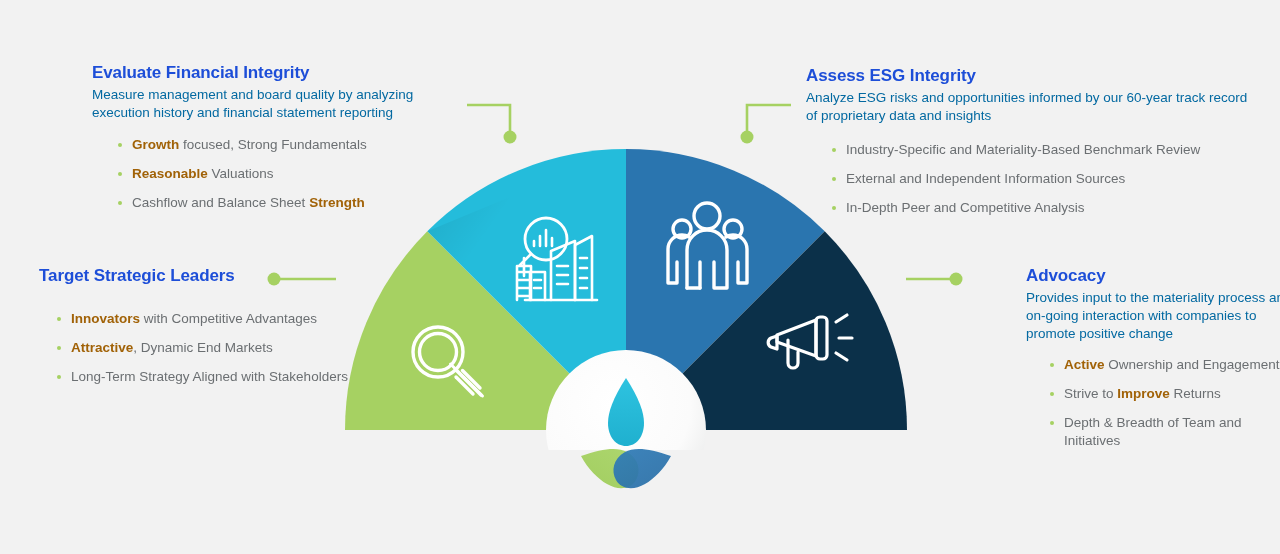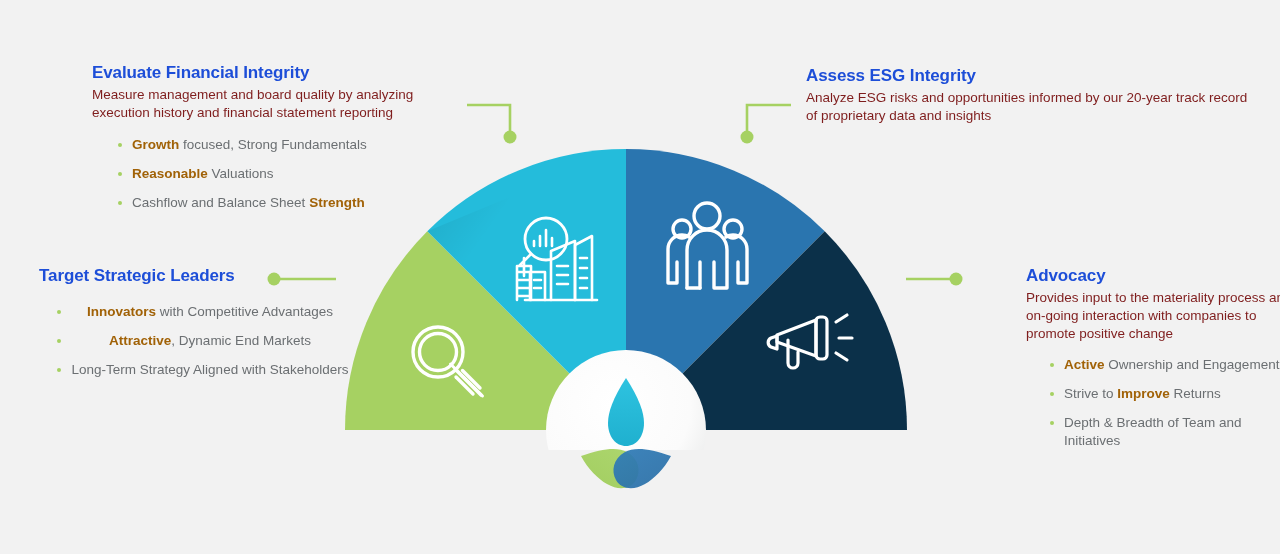--- a/index.html
+++ b/index.html
@@ -18,21 +18,21 @@
   .blk-title {
     font-size: 17px;
     font-weight: bold;
     color: #1d4ed8;
     letter-spacing: -0.1px;
     margin: 0 0 3px 0;
     white-space: nowrap;
   }
   .blk-desc {
     font-size: 13.5px;
-    color: #7f1d1d;
+    color: #0369a1;
     line-height: 1.32;
     margin: 0;
   }
   .bullets { list-style: none; margin: 12px 0 0 0; padding: 0; }
   .bullets li {
     position: relative;
     padding-left: 20px;
     font-size: 13.5px;
     color: #6b6f72;
     line-height: 1.33;
@@ -53,21 +53,21 @@
   #block-eval { left: 92px; top: 63px; width: 380px; }
   #block-eval .bullets { margin-top: 14px; margin-left: 20px; }
 
   
   #block-esg { left: 806px; top: 66px; width: 445px; }
   #block-esg .bullets { margin-top: 16px; margin-left: 20px; }
 
   
   #block-target { left: 39px; top: 266px; width: 310px; }
   #block-target .blk-title { display: inline-block; }
-  #block-target .bullets { margin-top: 14px; margin-left: 12px; text-align: center; }
+  #block-target .bullets { margin-top: 21px; margin-left: 12px; }
 
   
   #block-adv { left: 1026px; top: 266px; width: 275px; }
   #block-adv .bullets { margin-top: 14px; margin-left: 18px; }
 
   .conn { position: absolute; }
 
   #wheel { position: absolute; left: 330px; top: 130px; }
   #logo { position: absolute; left: 543px; top: 348px; }
 </style>
@@ -231,21 +231,26 @@
     <p class="blk-desc">Measure management and board quality by analyzing execution history and financial statement reporting</p>
     <ul class="bullets">
         <li><b>Growth</b> focused, Strong Fundamentals</li>
         <li><b>Reasonable</b> Valuations</li>
         <li>Cashflow and Balance Sheet <b>Strength</b></li>
       </ul>
   </div>
 
   <div class="block" id="block-esg">
     <p class="blk-title">Assess ESG Integrity</p>
-    <p class="blk-desc">Analyze ESG risks and opportunities informed by our 20-year track record of proprietary data and insights</p>
+    <p class="blk-desc">Analyze ESG risks and opportunities informed by our 60-year track record of proprietary data and insights</p>
+    <ul class="bullets">
+        <li>Industry-Specific and Materiality-Based Benchmark Review</li>
+        <li>External and Independent Information Sources</li>
+        <li>In-Depth Peer and Competitive Analysis</li>
+      </ul>
   </div>
 
   <div class="block" id="block-target">
     <p class="blk-title">Target Strategic Leaders</p>
     <ul class="bullets">
         <li><b>Innovators</b> with Competitive Advantages</li>
         <li><b>Attractive</b>, Dynamic End Markets</li>
         <li>Long-Term Strategy Aligned with Stakeholders</li>
       </ul>
   </div>

